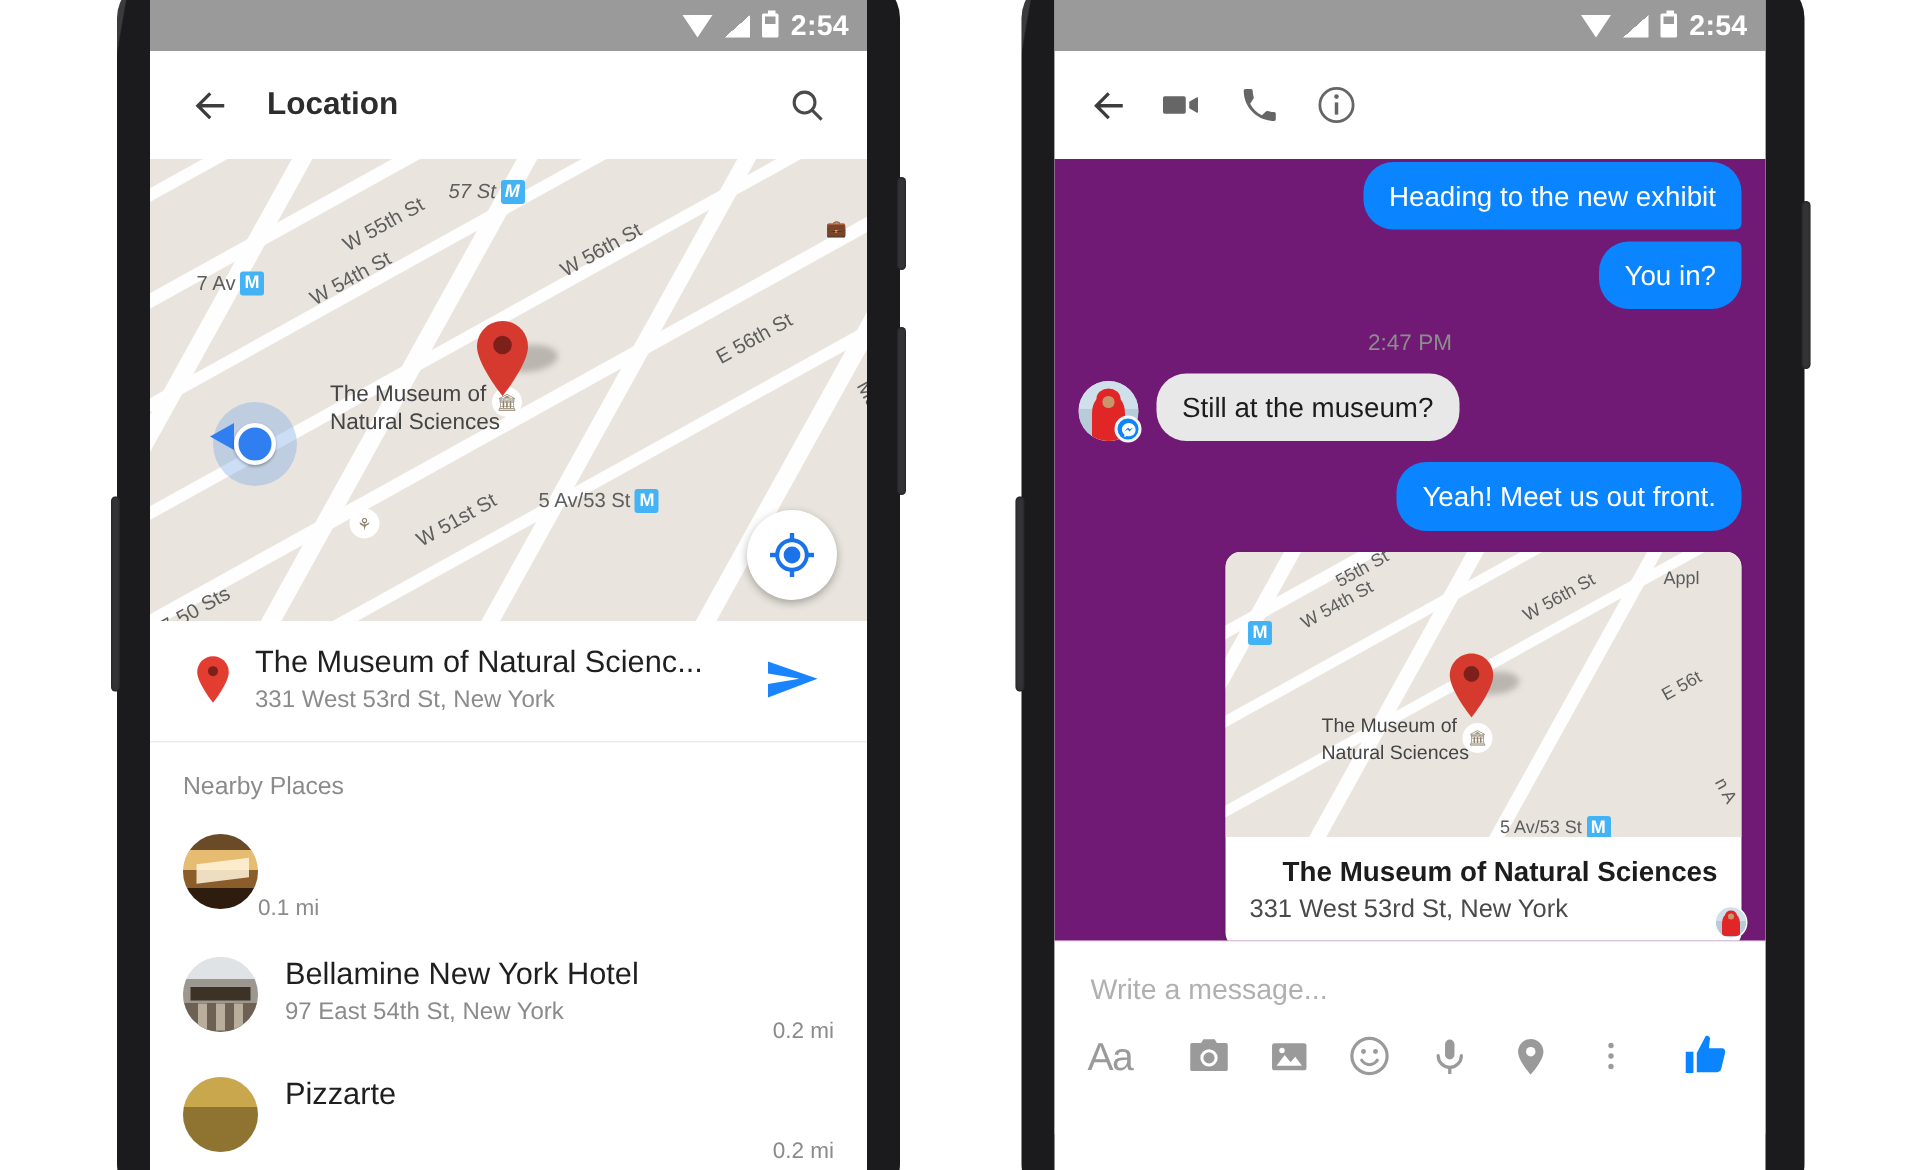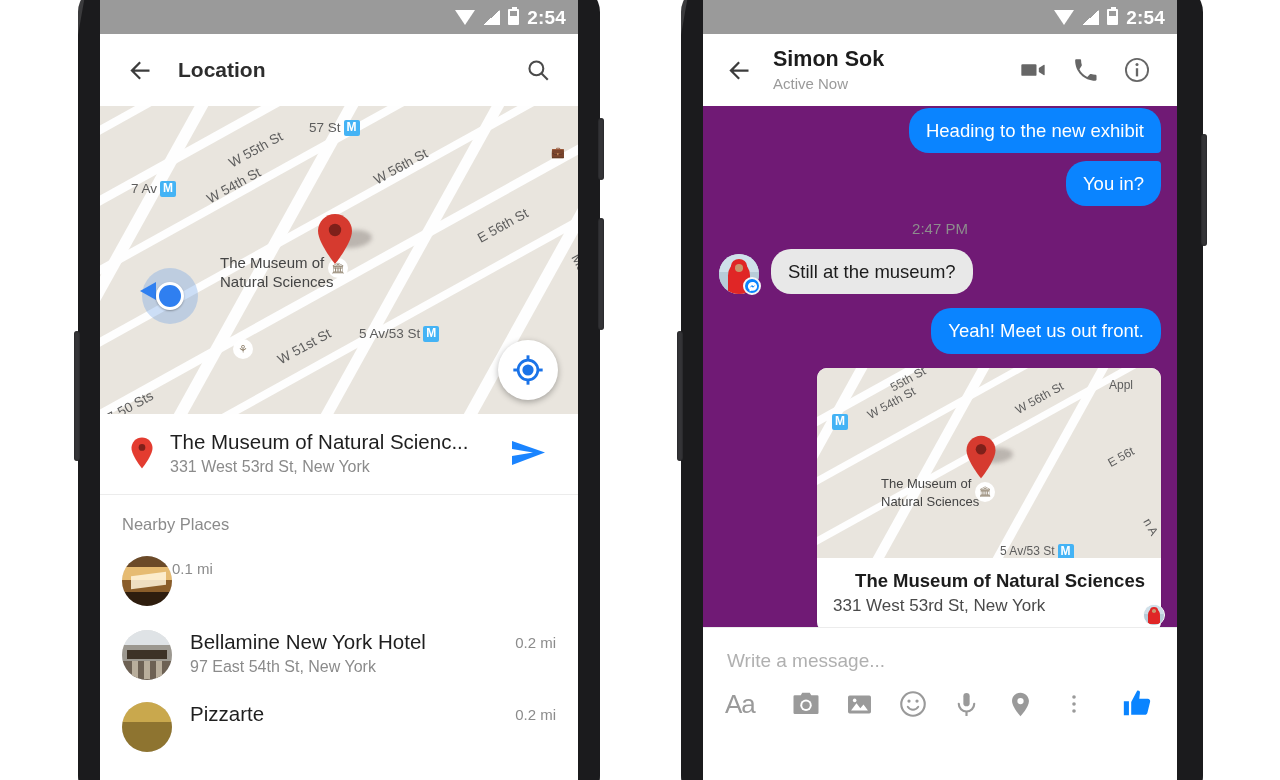--- a/index.html
+++ b/index.html
@@ -78,21 +78,21 @@
   .place-row .paddr{font-size:16px;color:#8b8b8b;margin-top:4px;}
   .send-btn{width:54px;display:flex;align-items:center;justify-content:center;}
 
   .section-hd{padding:20px 22px 6px 22px;font-size:16.5px;color:#8b8b8b;}
   .nearby{padding-top:4px;}
   .nb-item{display:flex;align-items:flex-start;padding:12px 22px 12px 22px;}
   .nb-avatar{width:50px;height:50px;border-radius:50%;flex:none;overflow:hidden;background:#ddd;position:relative;}
   .nb-txt{flex:1;padding-left:18px;min-width:0;}
   .nb-name{font-size:20.5px;color:#1f1f1f;}
   .nb-addr{font-size:16px;color:#8b8b8b;margin-top:4px;}
-  .nb-dist{font-size:15px;color:#8b8b8b;padding-top:4px;white-space:nowrap;}
+  .nb-dist{font-size:15px;color:#8b8b8b;padding-top:4px;white-space:nowrap;margin-top:37px;}
 
   
   .msgbar{height:72px;background:#fff;display:flex;align-items:center;padding:0 14px;}
   .msgbar .who{flex:1;margin-left:12px;}
   .msgbar .wname{font-size:21.5px;font-weight:bold;color:#1c1c1c;line-height:1.1;}
   .msgbar .wstat{font-size:15px;color:#9a9a9a;margin-top:3px;}
   .msgbar .act{width:52px;height:46px;display:flex;align-items:center;justify-content:center;color:#666;}
 
   .thread{background:#701a75;height:521px;position:relative;padding:0 16px;overflow:hidden;}
   .bubble{max-width:310px;padding:11px 17px;font-size:18.5px;line-height:1.25;border-radius:20px;}
@@ -178,21 +178,21 @@
           <div class="road" style="left:-80px;top:60px;width:760px;height:8px;transform:rotate(-29deg);transform-origin:left top;"></div>
           <div class="road" style="left:-80px;top:126px;width:760px;height:8px;transform:rotate(-29deg);transform-origin:left top;"></div>
           <div class="road" style="left:-80px;top:196px;width:760px;height:9px;transform:rotate(-29deg);transform-origin:left top;"></div>
           <div class="road" style="left:-80px;top:266px;width:760px;height:8px;transform:rotate(-29deg);transform-origin:left top;"></div>
           <div class="road" style="left:-80px;top:338px;width:760px;height:8px;transform:rotate(-29deg);transform-origin:left top;"></div>
           <div class="road" style="left:-80px;top:410px;width:760px;height:9px;transform:rotate(-29deg);transform-origin:left top;"></div>
           <div class="road" style="left:-80px;top:482px;width:760px;height:8px;transform:rotate(-29deg);transform-origin:left top;"></div>
 
         </div>
 
-        <div class="maplbl" style="left:209px;top:14px;font-weight:500;">57 St<span class="mbadge">M</span></div>
+        <div class="maplbl" style="left:199px;top:14px;font-weight:500;font-style:italic;">57 St<span class="mbadge">M</span></div>
         <div class="maplbl" style="left:126px;top:36px;transform:rotate(-29deg);">W 55th St</div>
         <div class="maplbl" style="left:104px;top:72px;transform:rotate(-29deg);">W 54th St</div>
         <div class="maplbl" style="left:31px;top:75px;font-weight:500;">7 Av<span class="mbadge">M</span></div>
         <div class="maplbl" style="left:271px;top:53px;transform:rotate(-29deg);">W 56th St</div>
         <div class="maplbl" style="left:375px;top:112px;transform:rotate(-29deg);">E 56th St</div>
         <div class="maplbl" style="left:455px;top:175px;transform:rotate(61deg);">Madison Ave</div>
         <div class="maplbl" style="left:259px;top:220px;font-weight:500;">5 Av/53 St<span class="mbadge">M</span></div>
         <div class="maplbl" style="left:175px;top:233px;transform:rotate(-29deg);">W 51st St</div>
         <div class="maplbl" style="left:-2px;top:295px;transform:rotate(-29deg);">47-50 Sts</div>
 
@@ -299,24 +299,20 @@
         <div class="ico-sig"></div>
         <div class="ico-bat"></div>
         <div class="clock">2:54</div>
       </div>
 
       <div class="msgbar">
         <div class="back">
           <svg width="27" height="27" viewBox="0 0 24 24">
               <path d="M20 11H6.8l5.6-5.6L11 4l-8 8 8 8 1.4-1.4L6.8 13H20z" fill="currentColor"></path>
             </svg>
-        </div>
-        <div class="who">
-          <div class="wname">Simon Sok</div>
-          <div class="wstat">Active Now</div>
         </div>
         <div class="act">
           <svg width="28" height="28" viewBox="0 0 24 24">
               <path d="M3 7h11a1 1 0 0 1 1 1v8a1 1 0 0 1-1 1H3a1 1 0 0 1-1-1V8a1 1 0 0 1 1-1zm14 3.2 4.4-2.6c.3-.2.6 0 .6.35v8.1c0 .35-.3.55-.6.35L17 13.8z" fill="currentColor"></path>
             </svg>
         </div>
         <div class="act">
           <svg width="27" height="27" viewBox="0 0 24 24">
               <path d="M6.6 10.8c1.5 3 4 5.4 7 6.9l2.3-2.3c.3-.3.7-.4 1.1-.25 1.2.4 2.5.62 3.8.62.6 0 1 .45 1 1V20c0 .55-.4 1-1 1-10 0-18-8-18-18 0-.55.45-1 1-1h3.3c.55 0 1 .45 1 1 0 1.35.2 2.65.6 3.85.12.4.03.8-.26 1.1z" fill="currentColor"></path>
             </svg>

